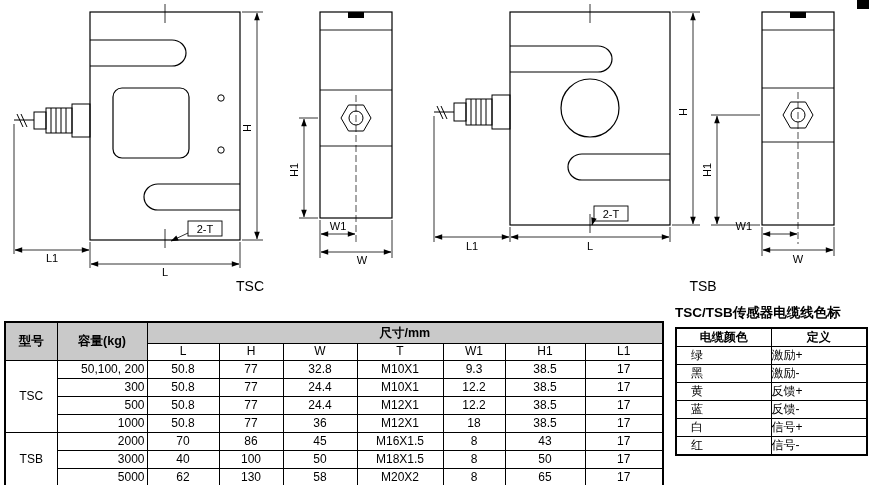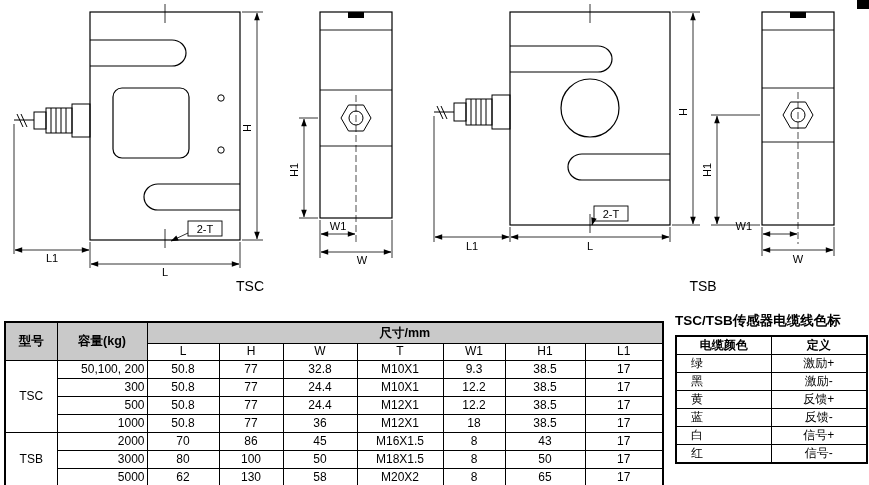--- a/index.html
+++ b/index.html
@@ -11,27 +11,27 @@
   .caption { font-size:14px; fill:#000; font-family:"Liberation Sans","DejaVu Sans",sans-serif; }
 
   table.dim-table { position:absolute; left:4px; top:321px; width:659px; border-collapse:collapse; table-layout:fixed; font-size:12px; border:2px solid #000; }
   .dim-table th, .dim-table td { border:1px solid #000; text-align:center; padding:0 2px; line-height:1.15; overflow:hidden; white-space:nowrap; }
   .dim-table tr.main-head th { height:20px; background:#c9c9c9; font-weight:bold; font-size:12.5px; }
   .dim-table tr.sub-head th { height:16px; font-weight:normal; background:#fff; }
   .dim-table tbody td { height:17px; }
   .dim-table td.cap-cell { text-align:right; padding-left:10px; }
   .dim-table td.model-cell { text-align:center; vertical-align:middle; }
 
-  .cable-panel { position:absolute; left:675px; top:312px; width:192px; }
+  .cable-panel { position:absolute; left:675px; top:304px; width:192px; }
   .cable-title { font-size:13.5px; font-weight:bold; margin:0 0 5px 0; white-space:nowrap; }
   table.cable-table { width:191px; border-collapse:collapse; table-layout:fixed; font-size:12px; border:2px solid #000; }
   .cable-table th, .cable-table td { border:1px solid #000; height:17px; padding:0; line-height:1.1; }
   .cable-table th { font-weight:bold; text-align:center; }
   .cable-table td:first-child { text-align:left; padding-left:14px; }
-  .cable-table td:last-child { text-align:center; }
+  .cable-table td:last-child { text-align:left; }
 </style>
 </head>
 <body>
 
 <div class="page">
 
   <svg class="drawings" width="869" height="302" viewBox="0 0 869 302" xmlns="http://www.w3.org/2000/svg">
     <defs>
       <marker id="arw" viewBox="0 0 10 8" refX="9.5" refY="4" markerWidth="10" markerHeight="8" orient="auto-start-reverse">
         <path d="M0.5,0.5 L10,4 L0.5,7.5 z" fill="#000"></path>
@@ -246,21 +246,21 @@
           <td>70</td>
           <td>86</td>
           <td>45</td>
           <td>M16X1.5</td>
           <td>8</td>
           <td>43</td>
           <td>17</td>
         </tr>
         <tr>
           <td class="cap-cell">3000</td>
-          <td>80</td>
+          <td>40</td>
           <td>100</td>
           <td>50</td>
           <td>M18X1.5</td>
           <td>8</td>
           <td>50</td>
           <td>17</td>
         </tr>
         <tr>
           <td class="cap-cell">5000</td>
           <td>62</td>

